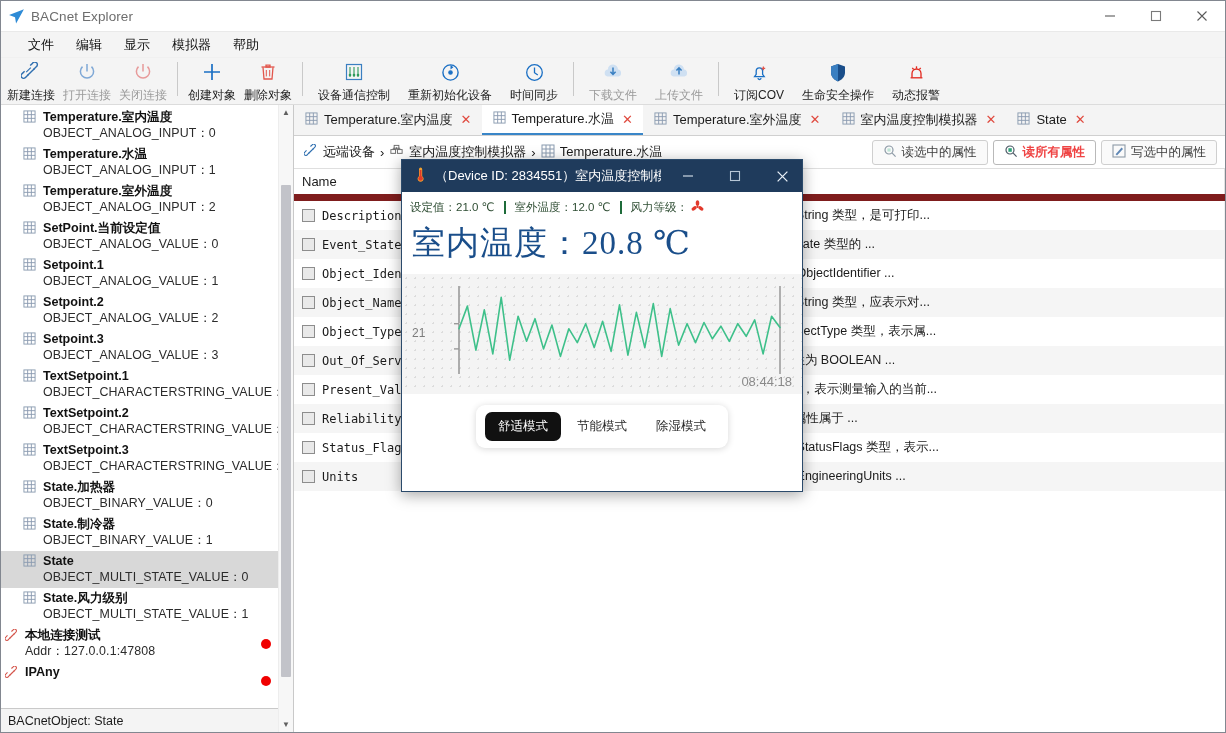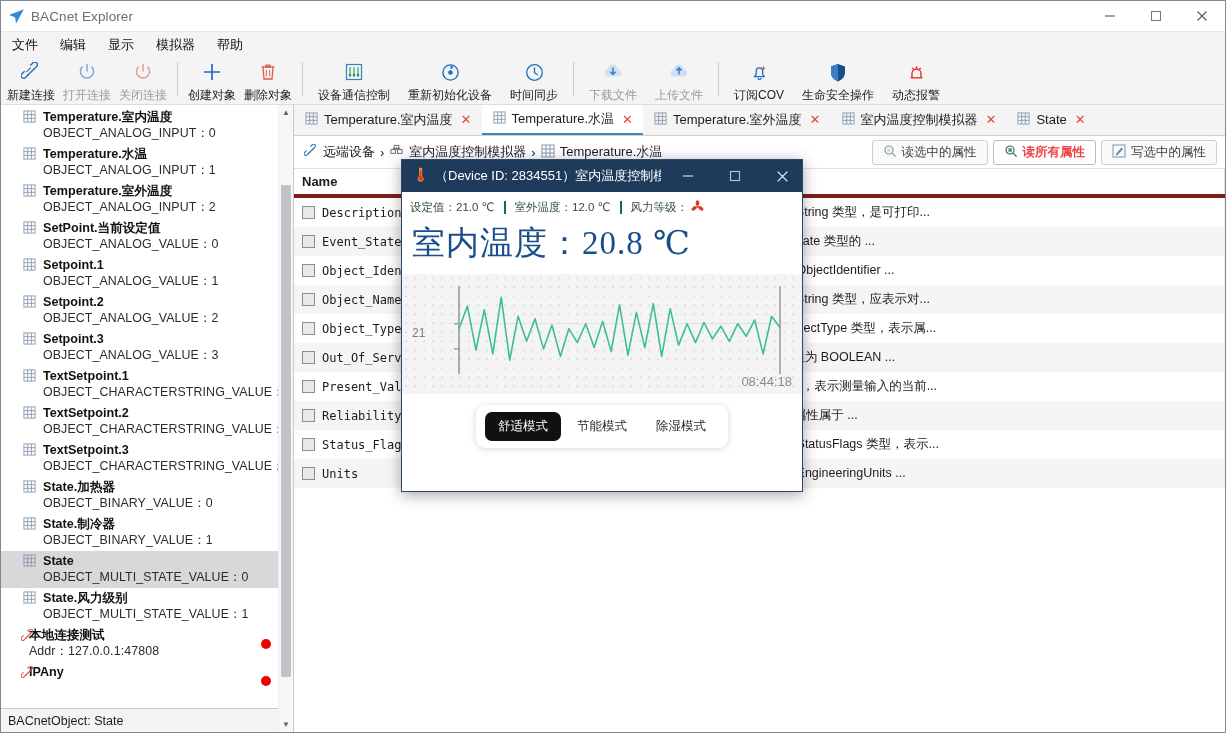--- a/index.html
+++ b/index.html
@@ -34,21 +34,21 @@
   .wbtn {
     width:46px; height:30px; display:flex; align-items:center; justify-content:center;
     color:#5a5a5a;
   }
 
   
   .menubar {
     height:26px; min-height:26px;
     display:flex; align-items:center;
     background:#f4f4f4;
-    padding-left:0;
+    padding-left:16px;
     border-bottom:1px solid #f0f0f0;
   }
   .menubar .mi {
     padding:3px 11px; font-size:13px; color:#111;
   }
 
   
   .toolbar {
     height:47px; min-height:47px;
     display:flex; align-items:flex-start;
@@ -80,21 +80,21 @@
     background:#fff;
     position:relative;
     overflow:hidden;
   }
   .tree { flex:1; overflow:hidden; position:relative; padding-top:2px; }
   .tnode {
     padding:2px 0 3px 42px;
     position:relative;
     line-height:16px;
   }
-  .tnode.dev { padding-left:12px;margin-left:16px; }
+  .tnode.dev { padding-left:24px; }
   .tnode.sel { background:#d8d8d8; }
   .tnode .t1 { font-weight:bold; font-size:12.6px; color:#111; }
   .tnode .t2 { font-size:12.4px; color:#2b2b2b; letter-spacing:.1px; }
   .tnode .tico {
     position:absolute; left:22px; top:3px;
     width:13px; height:13px;
   }
   .tnode.dev .tico { left:4px; top:4px; }
   .dot {
     position:absolute; right:22px; top:14px;
@@ -156,22 +156,22 @@
     border:1px solid #cfcfcf; border-radius:3px;
     background:#fafafa; font-size:12.5px; color:#3b3b3b;
     white-space:nowrap;
   }
   .pbtn.strong { color:#ef4444; font-weight:bold; border-color:#b9b9b9; background:#fff; }
 
   
   .tablewrap { flex:1; overflow:hidden; position:relative; }
   table.grid { width:100%; border-collapse:collapse; table-layout:fixed; }
   table.grid th {
-    text-align:left; font-weight:bold; font-size:13px; color:#1b1b1b;
-    padding:5px 8px; border-right:1px solid #e2e2e2; border-bottom:4px solid #7f1d1d;
+    text-align:left; font-weight:normal; font-size:13px; color:#1b1b1b;
+    padding:5px 8px; border-right:1px solid #e2e2e2; border-bottom:7px solid #7f1d1d;
     background:#fff;
   }
   table.grid td {
     padding:3px 8px; font-size:12.5px; border-right:1px solid #f0f0f0;
     height:25px; overflow:hidden; white-space:nowrap;
   }
   table.grid tr.alt td { background:#f5f5f5; }
   .cellname { display:flex; align-items:center; gap:7px; font-family:"DejaVu Sans Mono","Liberation Mono",monospace; font-size:12px; }
   .cb { width:13px; height:13px; border:1px solid #8d8d8d; background:#e9e9e9; display:inline-block; }
   .typechip {

